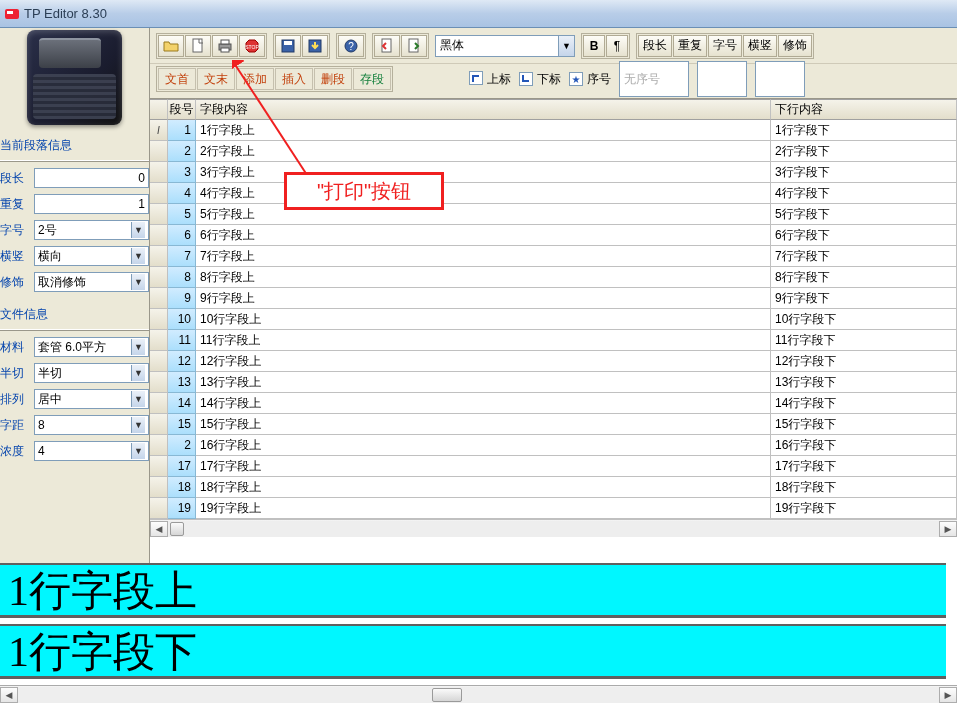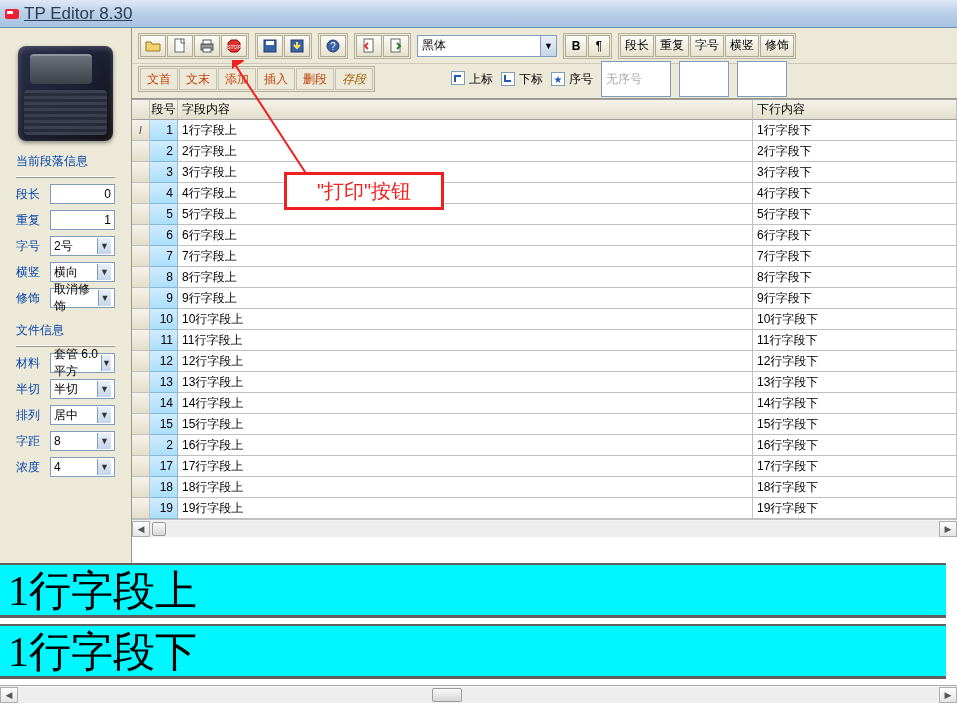--- a/index.html
+++ b/index.html
@@ -20,34 +20,33 @@
     align-items: center;
     padding: 0 4px;
     gap: 4px;
   }
   .titlebar .app-icon {
     width: 16px; height: 16px;
     display: inline-block;
   }
   .titlebar .title {
     color: #2b3e55;
-    font-size: 17px;
-    text-decoration: underline;
+    font-size: 13px;
   }
   .main-row {
     display: flex;
     height: 535px;
   }
   .left-pane {
-    width: 132px;
+    width: 150px;
     background: #ece9d8;
     border-right: 1px solid #9a978a;
     display: flex;
     flex-direction: column;
-    padding: 16px;
+    padding: 0;
     gap: 2px;
   }
   .device-img {
     width: 95px;
     height: 95px;
     margin: 2px auto 6px auto;
     background: linear-gradient(135deg, #2a2f49 0%, #1a1c2e 60%, #111 100%);
     border-radius: 8px;
     position: relative;
     box-shadow: inset 0 2px 6px rgba(255,255,255,.2), 0 2px 4px rgba(0,0,0,.4);
@@ -171,21 +170,21 @@
   }
   .grayseg {
     height: 22px;
     border: 1px solid #c5c0ae;
     padding: 0 6px;
     display: flex; align-items:center;
     color: #c2410c;
     background: #ece9d8;
     font-size: 12px;
   }
-  .seg-active { color: #a16207; font-style: italic; }
+  .seg-active { color: #15803d; }
   .checkicon {
     display: inline-flex;
     width: 14px; height: 14px;
     border: 1px solid #7f9db9;
     background: #fff;
     align-items: center; justify-content: center;
     font-size: 10px;
     margin-right: 4px;
   }
   .txt-input {

